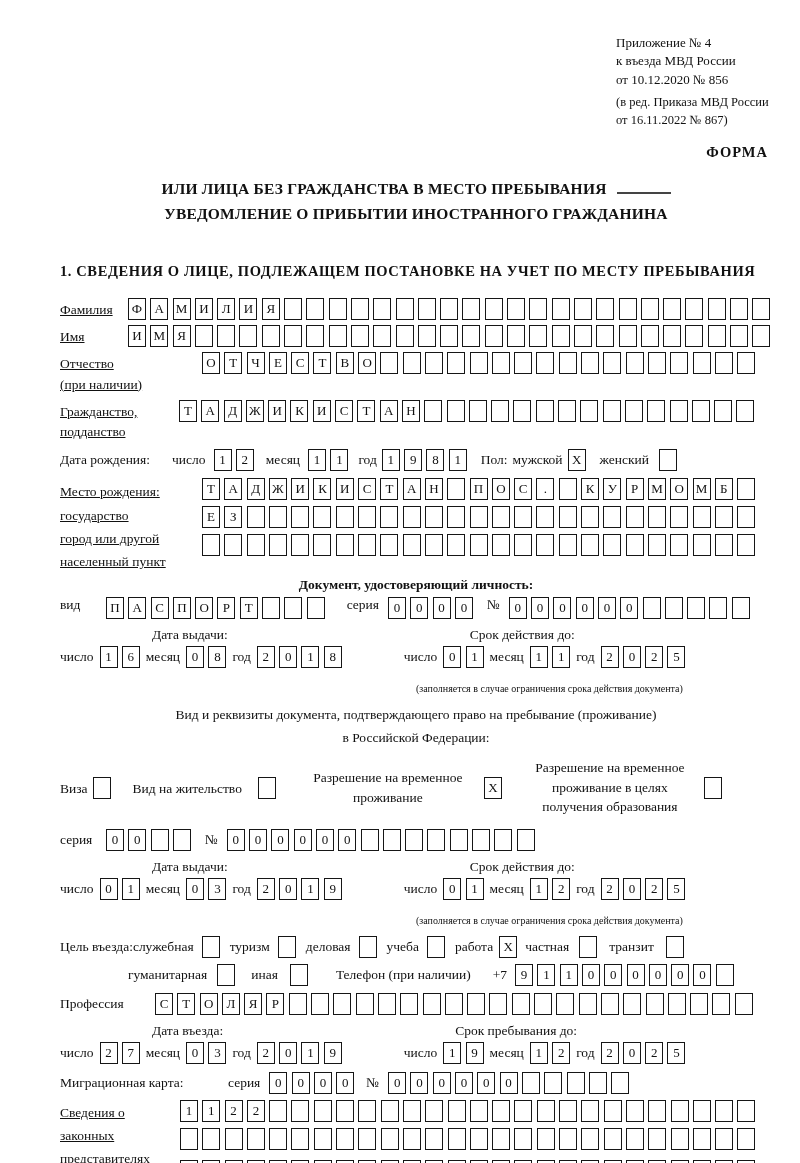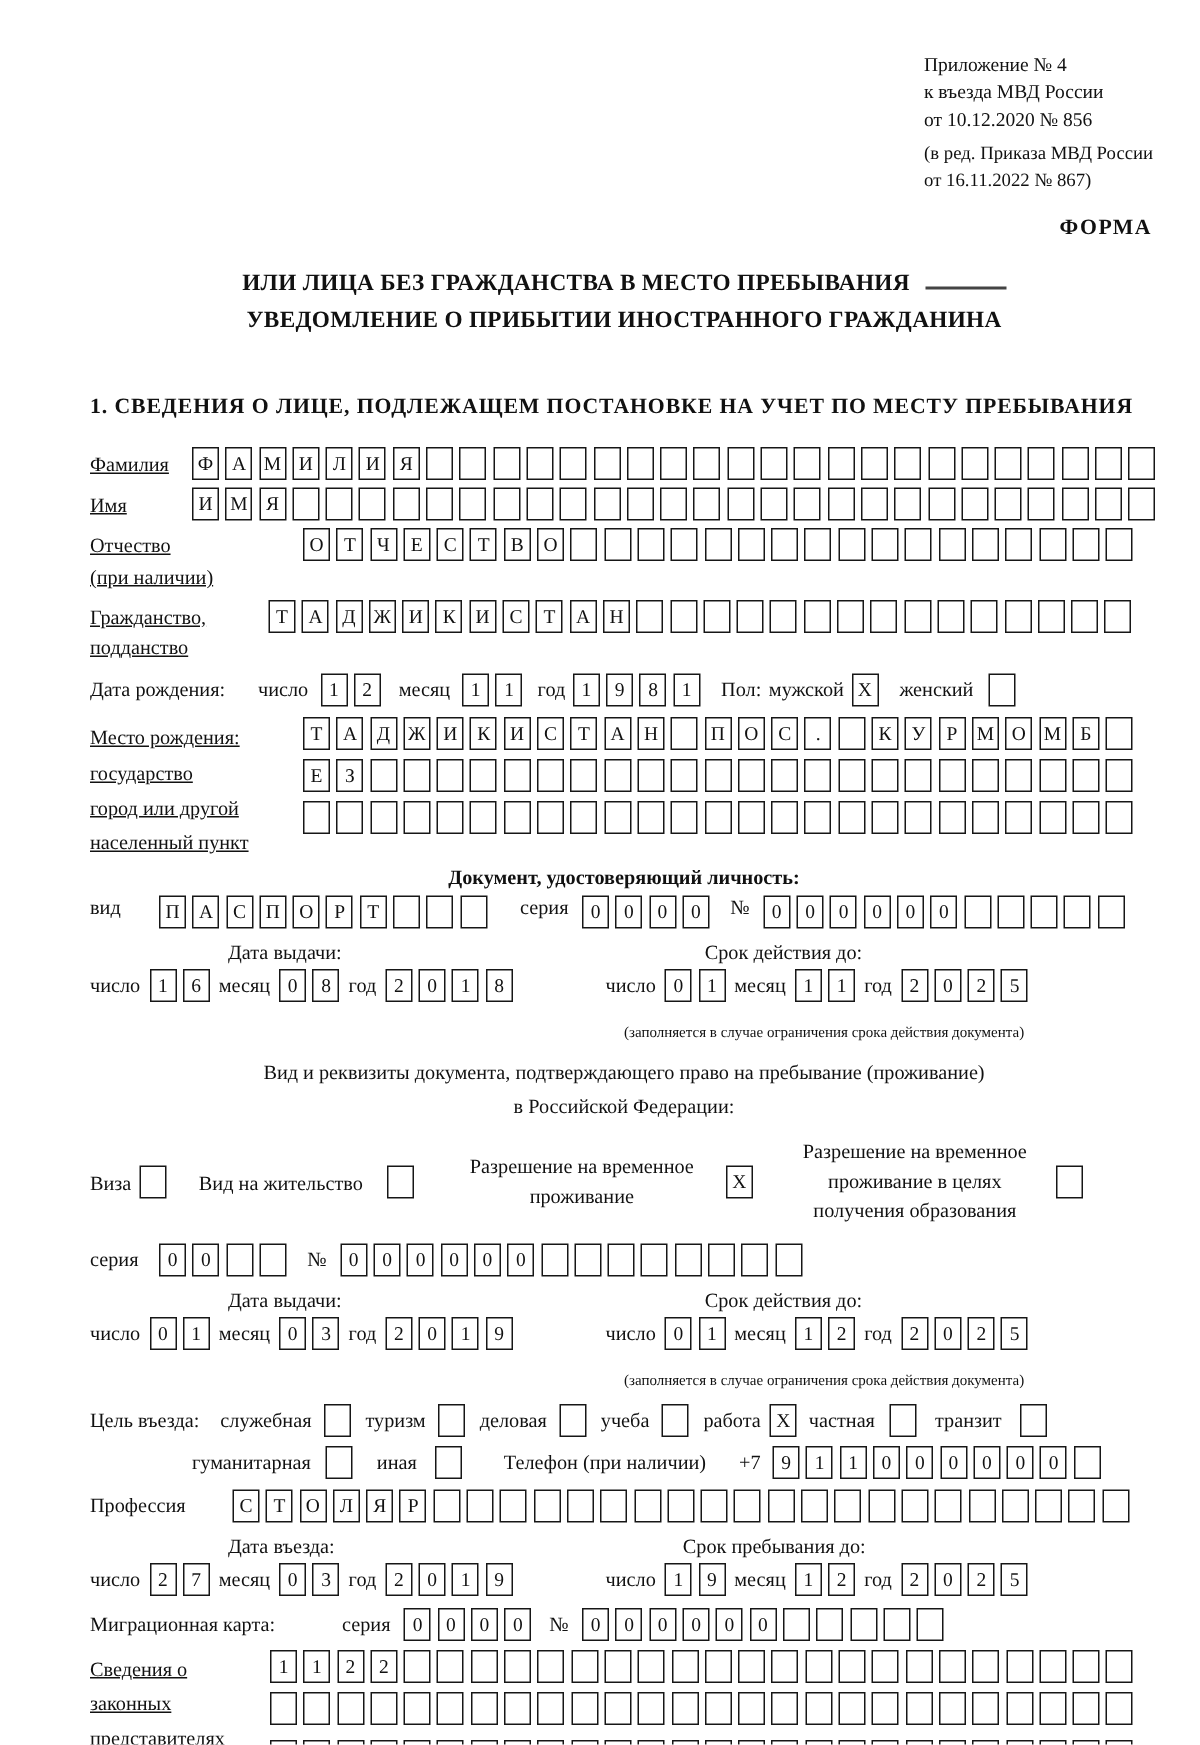--- a/index.html
+++ b/index.html
@@ -507,21 +507,21 @@
           <span class="cell">0</span>
           <span class="cell">2</span>
           <span class="cell">5</span>
         </span>
     </span>
   </div>
   <div class="note" style="margin-left:356px">(заполняется в случае ограничения срока действия документа)</div>
 
   <div class="frow" style="align-items:center; margin-top:10px">
     <span class="lbl">Цель въезда:</span>
-    <span class="lbl" style="margin-left:14px">служебная</span>
+    <span class="lbl" style="margin-left:0">служебная</span>
     <span class="cellrow" style="margin-left:8px">
         <span class="cell"></span>
       </span>
     <span class="lbl" style="margin-left:10px">туризм</span>
     <span class="cellrow" style="margin-left:8px">
         <span class="cell"></span>
       </span>
     <span class="lbl" style="margin-left:10px">деловая</span>
     <span class="cellrow" style="margin-left:8px">
         <span class="cell"></span>

